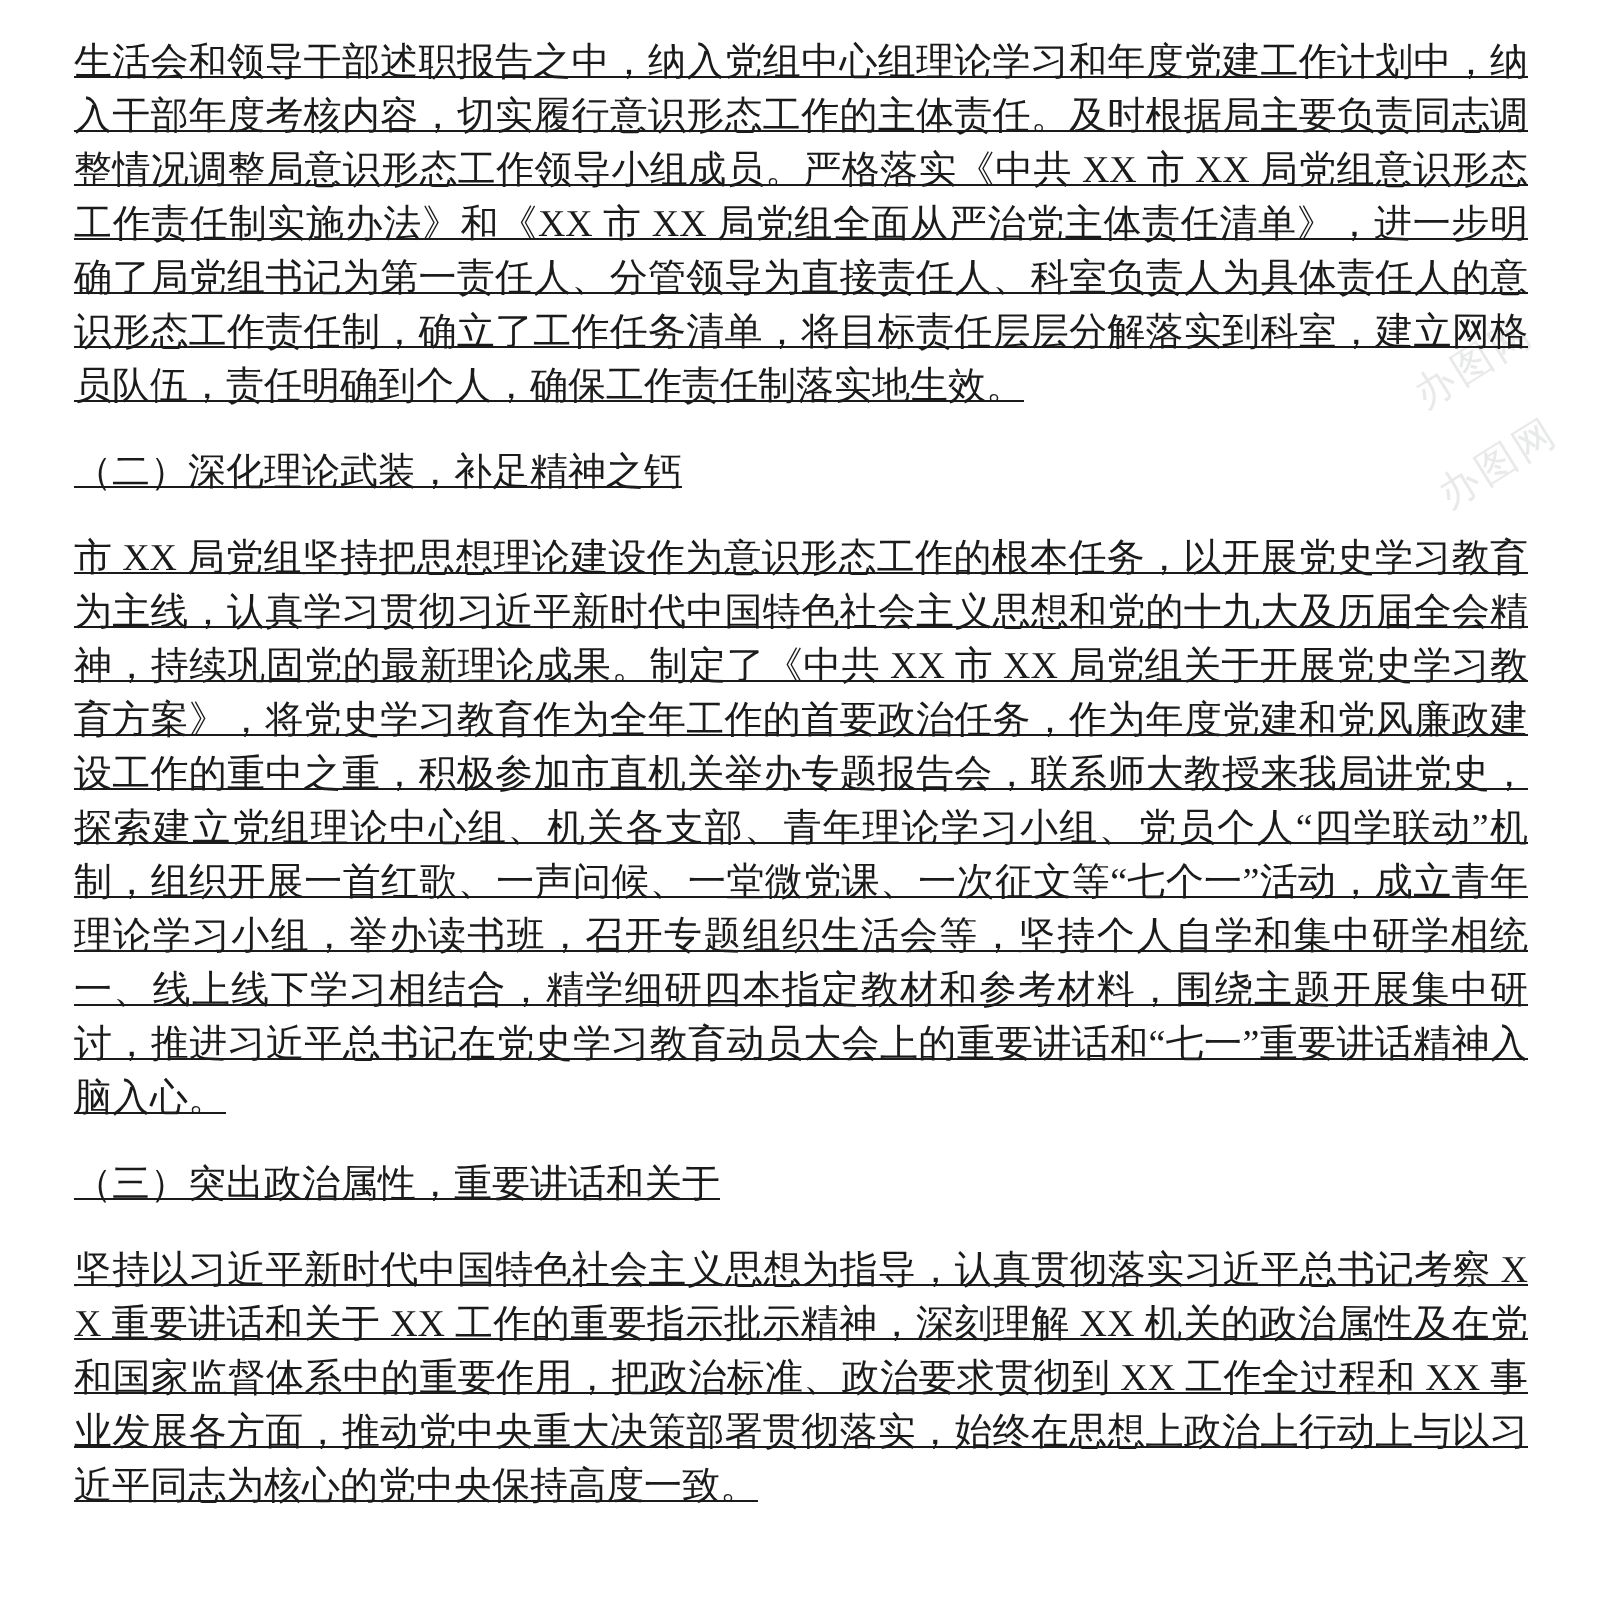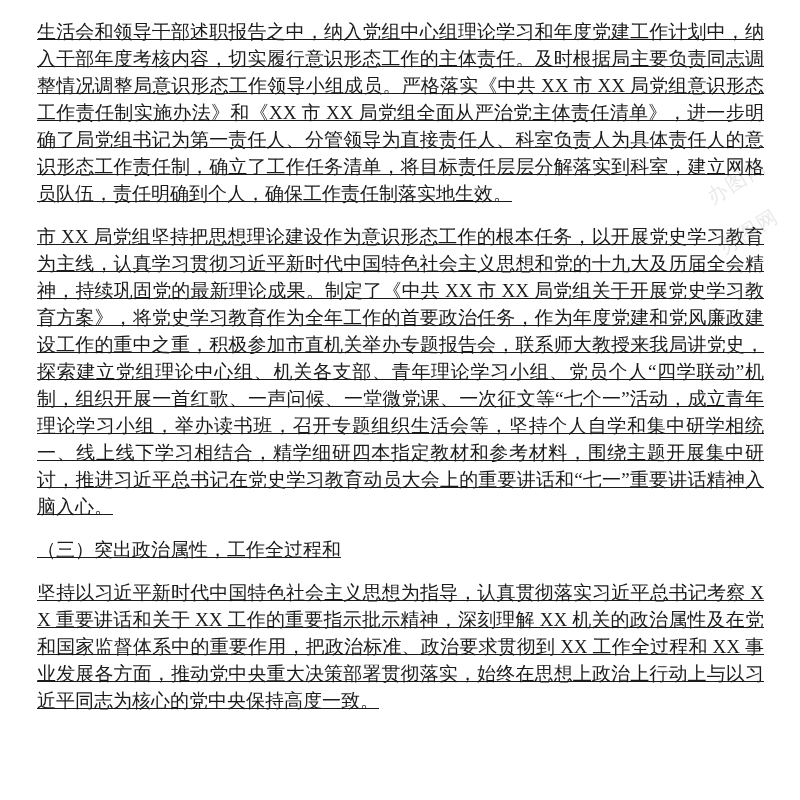--- a/index.html
+++ b/index.html
@@ -49,18 +49,19 @@
 </head>
 <body>
 
 <div class="page">
 
   <div class="watermark wm1">办图网</div>
   <div class="watermark wm2">办图网</div>
 
   <div class="doc">
     <p class="body">生活会和领导干部述职报告之中，纳入党组中心组理论学习和年度党建工作计划中，纳入干部年度考核内容，切实履行意识形态工作的主体责任。及时根据局主要负责同志调整情况调整局意识形态工作领导小组成员。严格落实《中共 XX 市 XX 局党组意识形态工作责任制实施办法》和《XX 市 XX 局党组全面从严治党主体责任清单》，进一步明确了局党组书记为第一责任人、分管领导为直接责任人、科室负责人为具体责任人的意识形态工作责任制，确立了工作任务清单，将目标责任层层分解落实到科室，建立网格员队伍，责任明确到个人，确保工作责任制落实地生效。</p>
+    <p class="heading">（二）深化理论武装，补足精神之钙</p>
     <p class="body">市 XX 局党组坚持把思想理论建设作为意识形态工作的根本任务，以开展党史学习教育为主线，认真学习贯彻习近平新时代中国特色社会主义思想和党的十九大及历届全会精神，持续巩固党的最新理论成果。制定了《中共 XX 市 XX 局党组关于开展党史学习教育方案》，将党史学习教育作为全年工作的首要政治任务，作为年度党建和党风廉政建设工作的重中之重，积极参加市直机关举办专题报告会，联系师大教授来我局讲党史，探索建立党组理论中心组、机关各支部、青年理论学习小组、党员个人“四学联动”机制，组织开展一首红歌、一声问候、一堂微党课、一次征文等“七个一”活动，成立青年理论学习小组，举办读书班，召开专题组织生活会等，坚持个人自学和集中研学相统一、线上线下学习相结合，精学细研四本指定教材和参考材料，围绕主题开展集中研讨，推进习近平总书记在党史学习教育动员大会上的重要讲话和“七一”重要讲话精神入脑入心。</p>
-    <p class="heading">（三）突出政治属性，工作全过程和</p>
+    <p class="heading">（三）突出政治属性，重要讲话和关于</p>
     <p class="body">坚持以习近平新时代中国特色社会主义思想为指导，认真贯彻落实习近平总书记考察 XX 重要讲话和关于 XX 工作的重要指示批示精神，深刻理解 XX 机关的政治属性及在党和国家监督体系中的重要作用，把政治标准、政治要求贯彻到 XX 工作全过程和 XX 事业发展各方面，推动党中央重大决策部署贯彻落实，始终在思想上政治上行动上与以习近平同志为核心的党中央保持高度一致。</p>
   </div>
 
 </div>
 
 </body></html>

